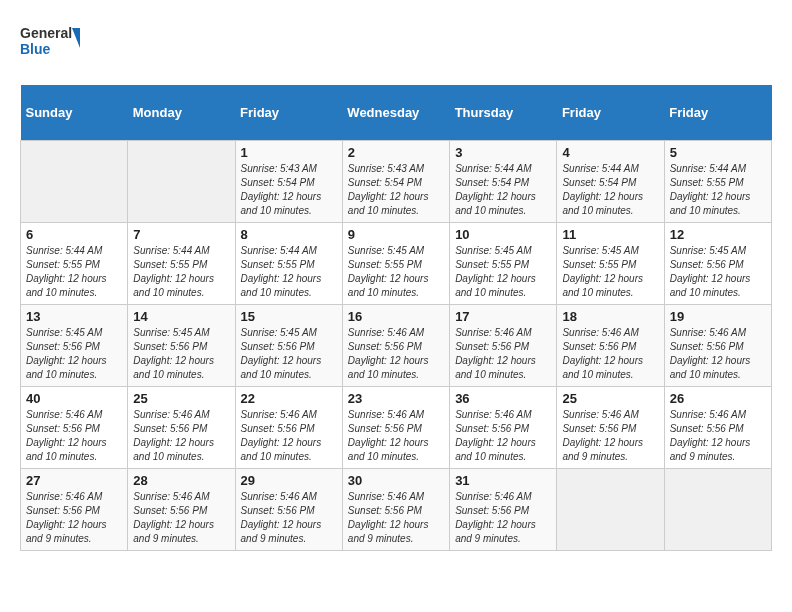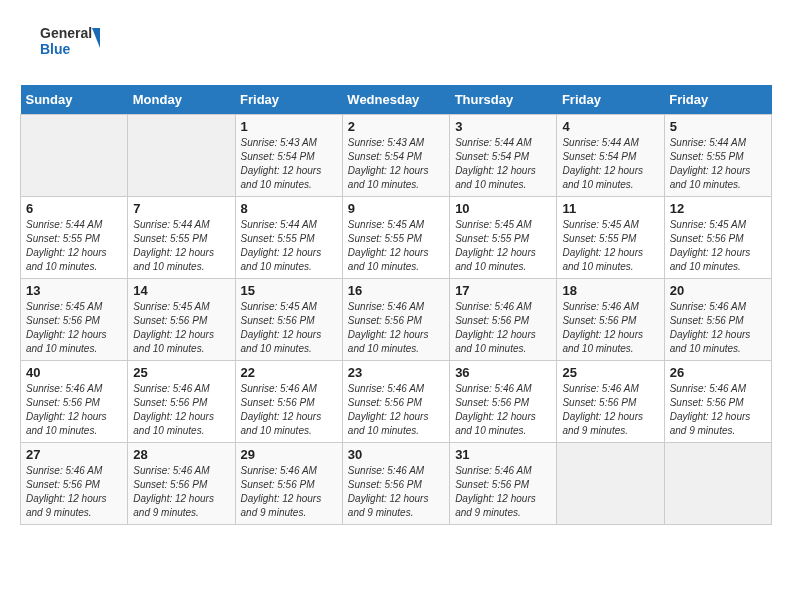--- a/index.html
+++ b/index.html
@@ -8,21 +8,20 @@
       background: #fff;
       width: 792px;
       min-height: 612px;
       padding: 20px;
     }
     .header {
       display: flex;
       justify-content: space-between;
       align-items: flex-start;
       margin-bottom: 16px;
-      margin-left: 20px;
     }
     .logo-wrapper {
       display: flex;
       align-items: center;
       gap: 4px;
     }
     .title-block {
       text-align: right;
     }
     .calendar-title {
@@ -36,21 +35,21 @@
       color: #555;
     }
     table {
       width: 100%;
       border-collapse: collapse;
       font-size: 11px;
     }
     thead tr th {
       background-color: #2678bf;
       color: #fff;
-      padding: 7px 5px;
+      padding: 20px 5px;
       text-align: left;
       font-size: 13px;
       font-weight: bold;
     }
     tbody tr td {
       border: 1px solid #ccc;
       vertical-align: top;
       padding: 4px 5px;
       width: 107px;
       height: 80px;
@@ -181,21 +180,21 @@
         </td>
         <td>
           <span class="day-num">17</span>
           <div class="day-detail">Sunrise: 5:46 AM<br>Sunset: 5:56 PM<br>Daylight: 12 hours and 10 minutes.</div>
         </td>
         <td>
           <span class="day-num">18</span>
           <div class="day-detail">Sunrise: 5:46 AM<br>Sunset: 5:56 PM<br>Daylight: 12 hours and 10 minutes.</div>
         </td>
         <td>
-          <span class="day-num">20</span>
+          <span class="day-num">19</span>
           <div class="day-detail">Sunrise: 5:46 AM<br>Sunset: 5:56 PM<br>Daylight: 12 hours and 10 minutes.</div>
         </td>
       </tr>
       <tr>
         <td>
           <span class="day-num">40</span>
           <div class="day-detail">Sunrise: 5:46 AM<br>Sunset: 5:56 PM<br>Daylight: 12 hours and 10 minutes.</div>
         </td>
         <td>
           <span class="day-num">25</span>

